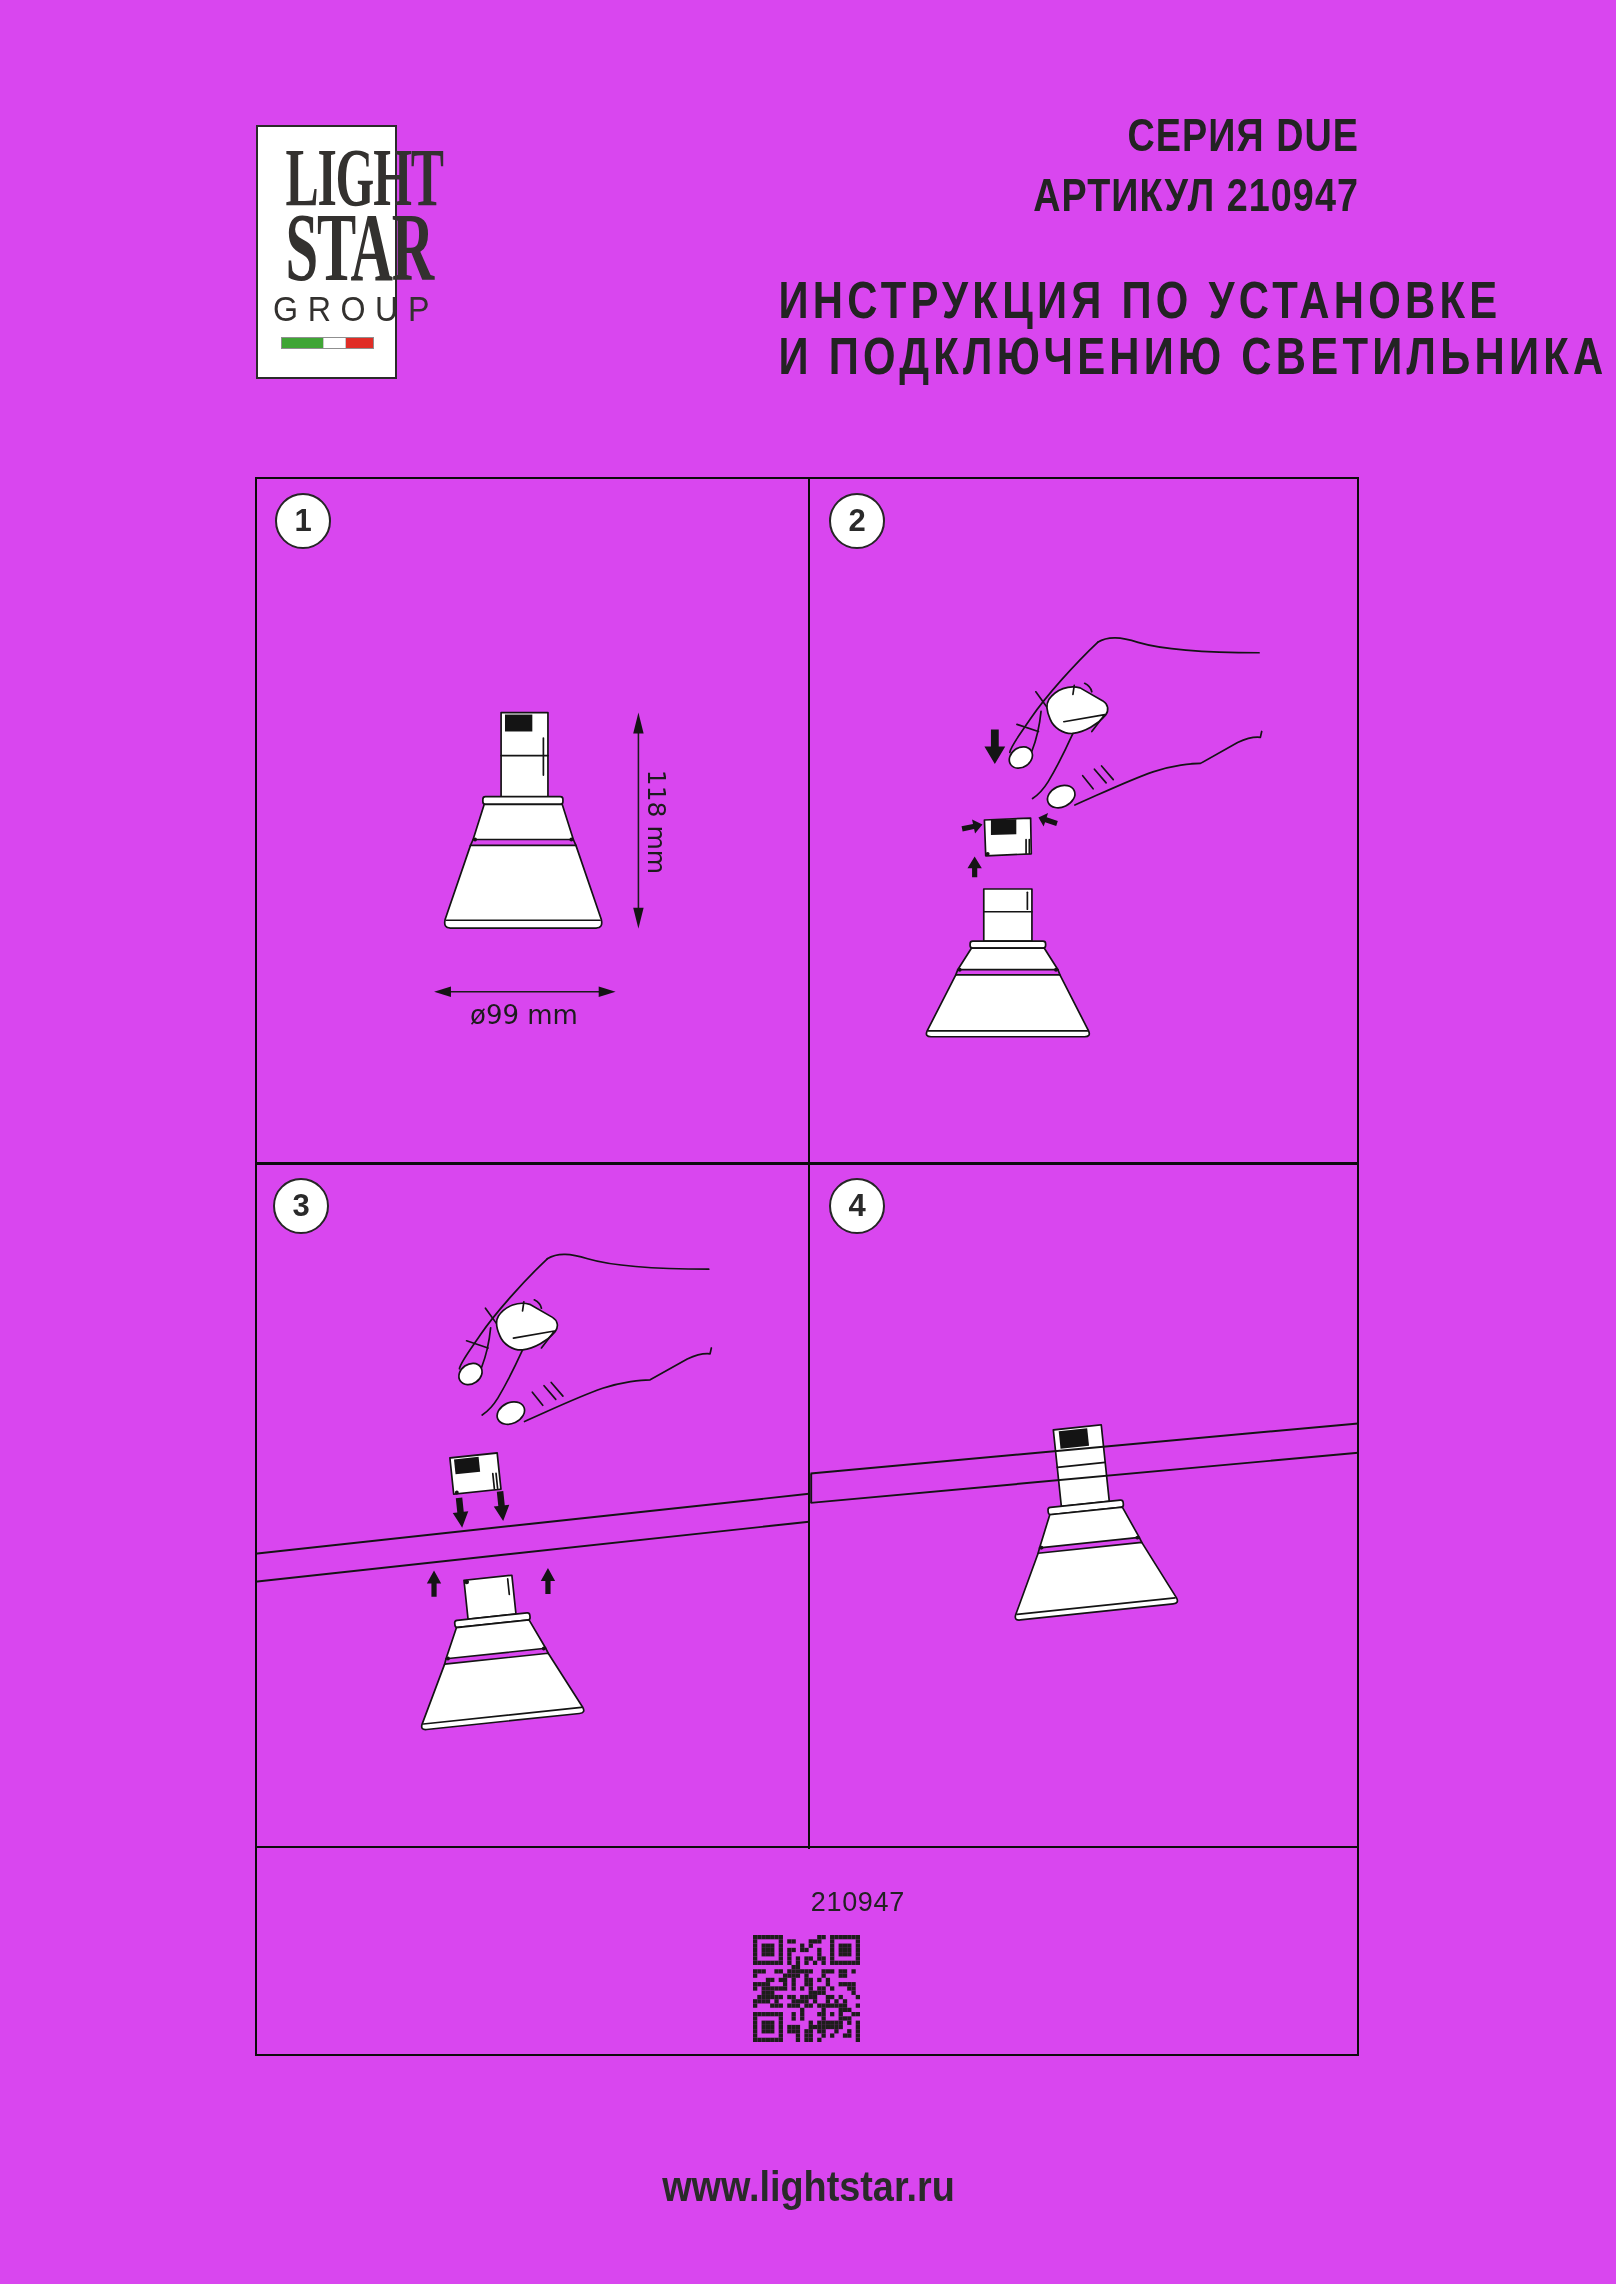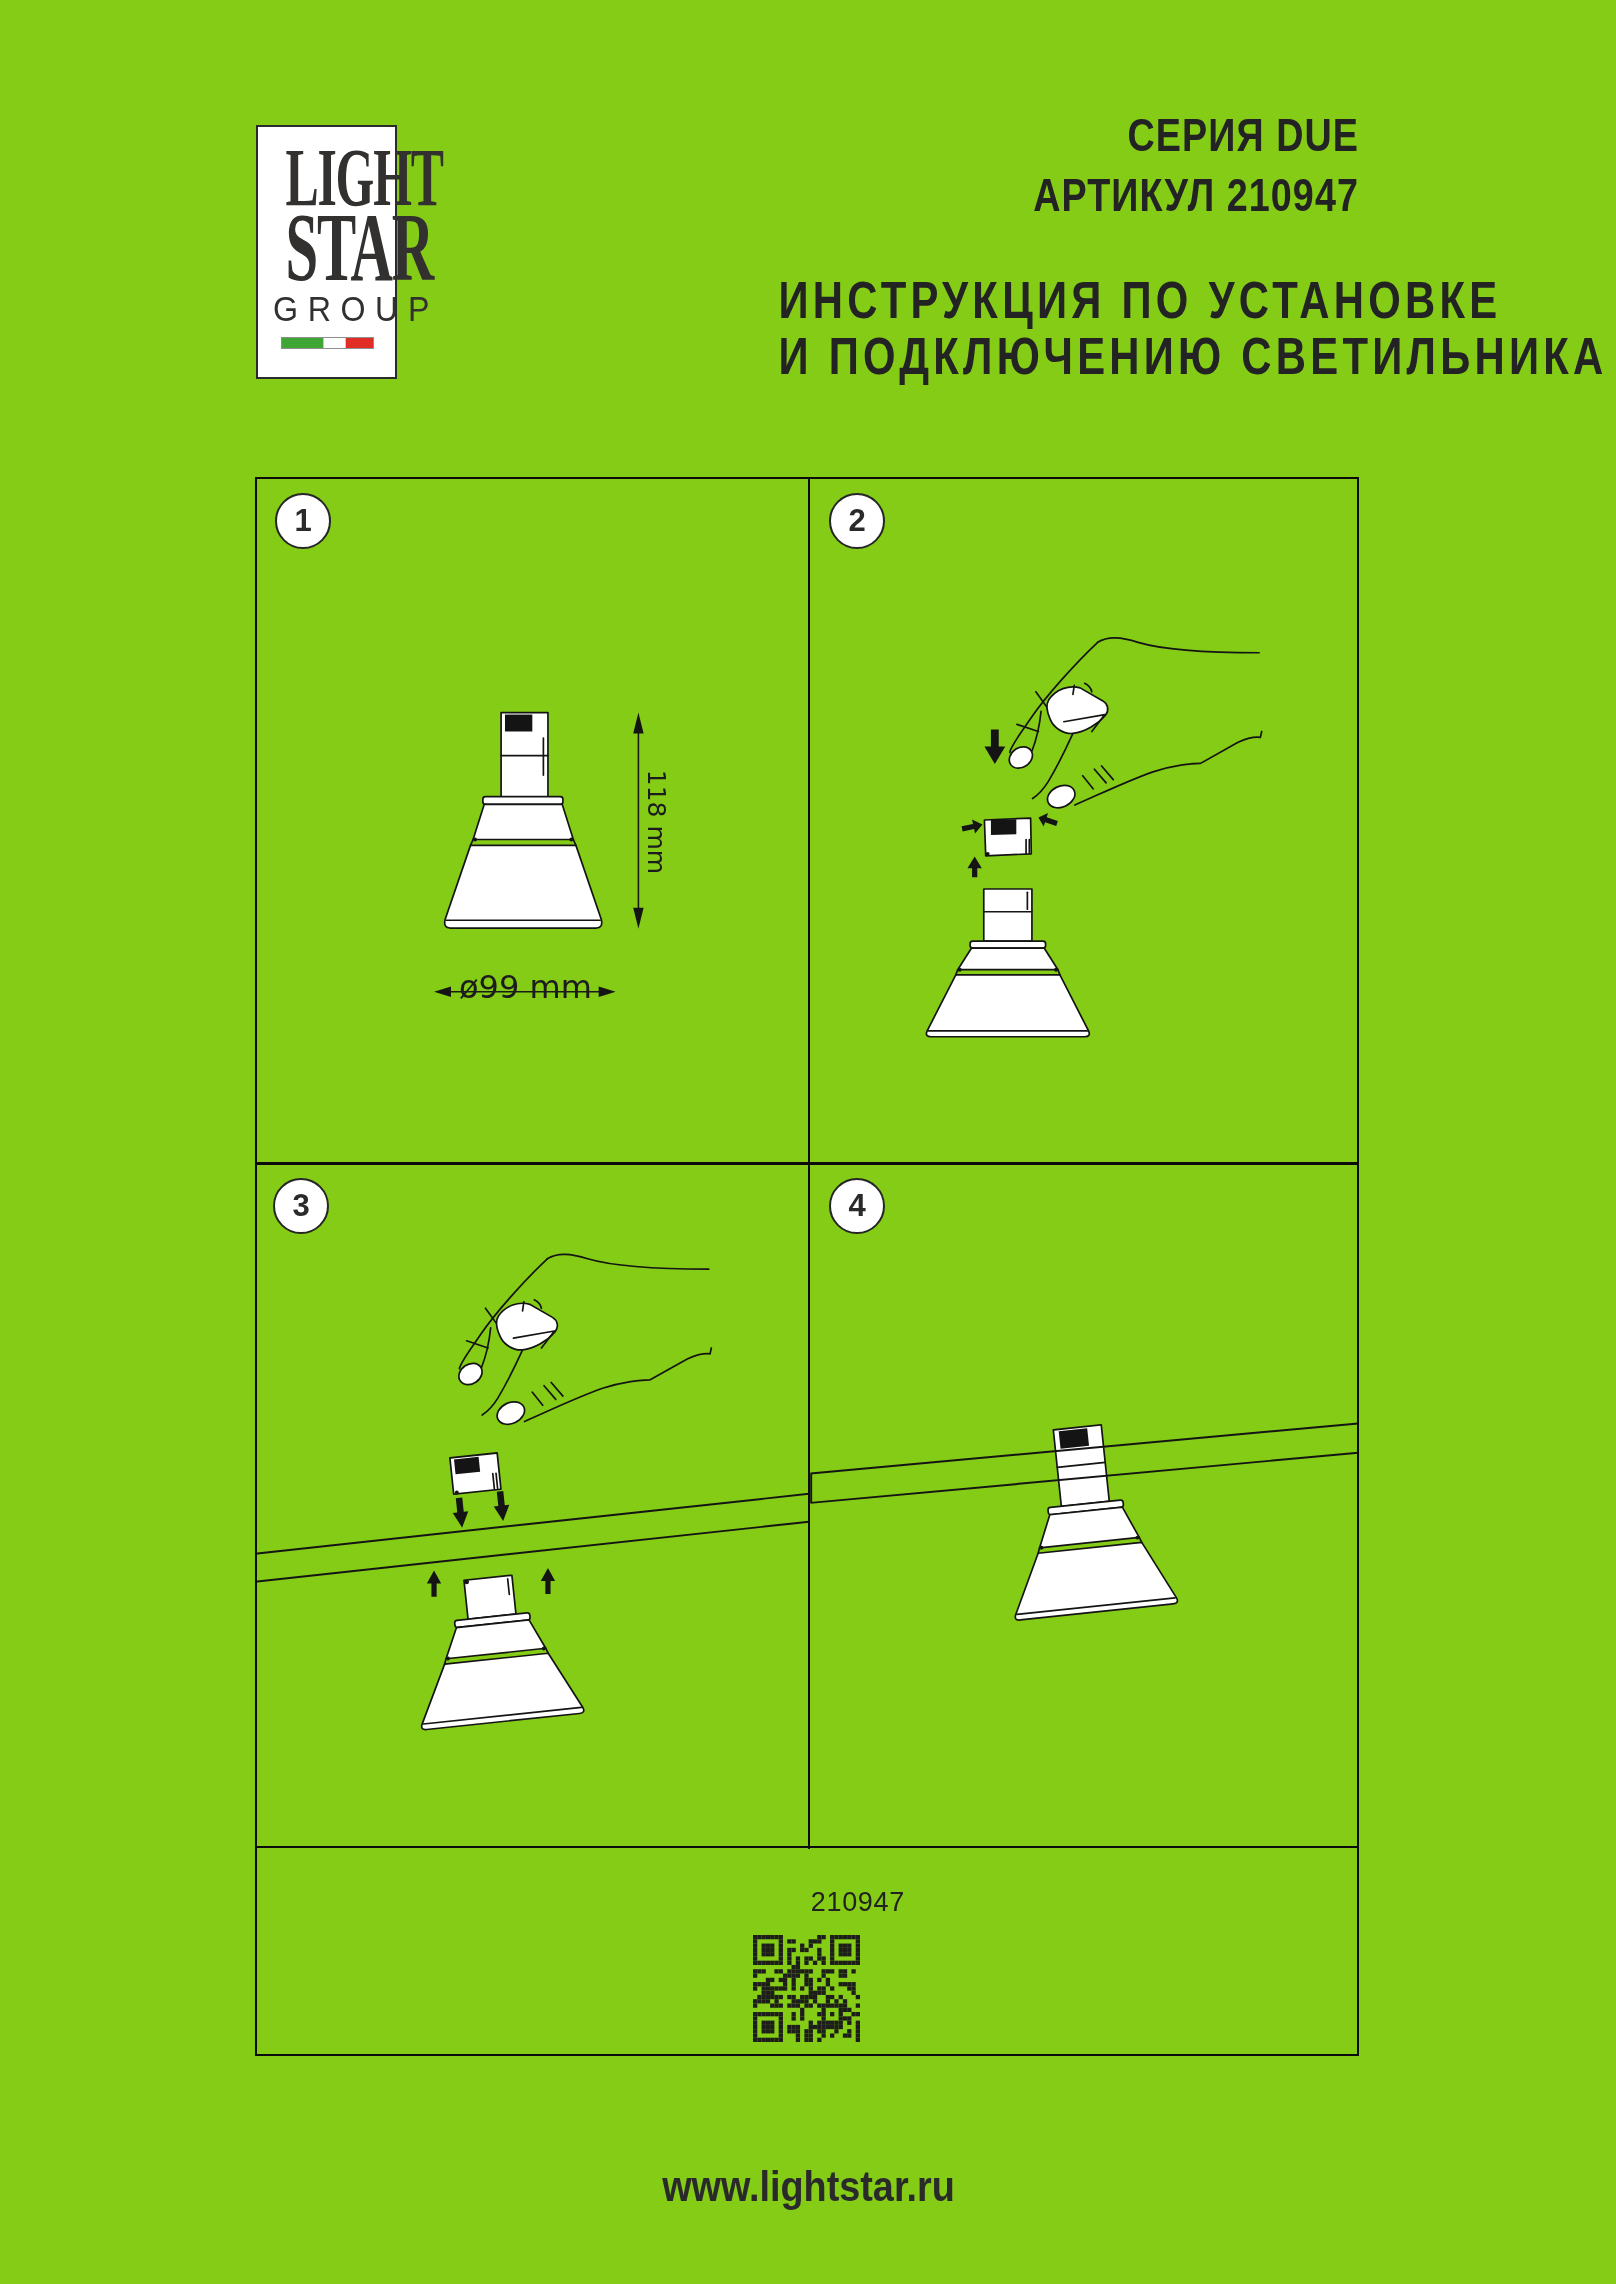--- a/index.html
+++ b/index.html
@@ -1,16 +1,16 @@
 <!DOCTYPE html>
 <html style="font-size:10.4px"><head>
 <meta charset="utf-8">
 <style>
   html,body{margin:0;padding:0;background:#e8e8e8;}
-  #page{position:relative;width:1616px;height:2284px;background:#84cc16;overflow:hidden;
+  #page{position:relative;width:1616px;height:2284px;background:#d946ef;overflow:hidden;
         font-family:"Liberation Sans",sans-serif;color:#1a1a1a;}
   .abs{position:absolute;}
 
   
   #logo-box{left:256px;top:125px;width:137px;height:250px;border:2px solid #2b2b2b;background:#fff;}
   .logo-word{position:absolute;width:100%;text-align:center;color:#33312f;
              font-family:"Liberation Serif",serif;font-weight:bold;white-space:nowrap;}
   #logo-light{top:14.3px;font-size:83px;line-height:72px;letter-spacing:-2px;transform:scale(.60,1);}
   #logo-star{top:79px;font-size:98px;line-height:82px;letter-spacing:-2px;transform:scale(.60,1);}
   #logo-group{top:163px;font-family:"Liberation Sans",sans-serif;font-weight:400;
@@ -46,21 +46,21 @@
   
   .ln {fill:none;stroke:#141414;stroke-width:2.6;stroke-linecap:round;stroke-linejoin:round;}
   .lnf{fill:#ffffff;stroke:#141414;stroke-width:2.6;stroke-linejoin:round;}
   .blk{fill:#141414;stroke:none;}
   .trk{fill:none;stroke:#141414;stroke-width:3;}
   .dim{fill:none;stroke:#1a1a1a;stroke-width:2.4;}
 
   
   .dimlabel{font-family:"DejaVu Sans",sans-serif;color:#1c1c1c;text-align:center;white-space:nowrap;}
   #lbl-height{left:591px;top:809px;width:130px;height:26px;font-size:25px;line-height:26px;transform:rotate(90deg);}
-  #lbl-diam  {left:459px;top:974px;width:130px;height:27px;font-size:32px;line-height:27px;}
+  #lbl-diam  {left:459px;top:1002px;width:130px;height:27px;font-size:26px;line-height:27px;}
   #lbl-article{left:710px;top:1887px;width:195px;text-align:right;font-size:27px;letter-spacing:0.7px;color:#222;}
   #lbl-url{left:548px;top:2163px;width:521px;text-align:center;font-size:42px;font-weight:700;color:#2a2a2a;
            transform:scaleX(.9);white-space:nowrap;}
 </style>
 </head>
 <body>
 
 <div id="page">
 
   <svg width="0" height="0" style="position:absolute" aria-hidden="true">

